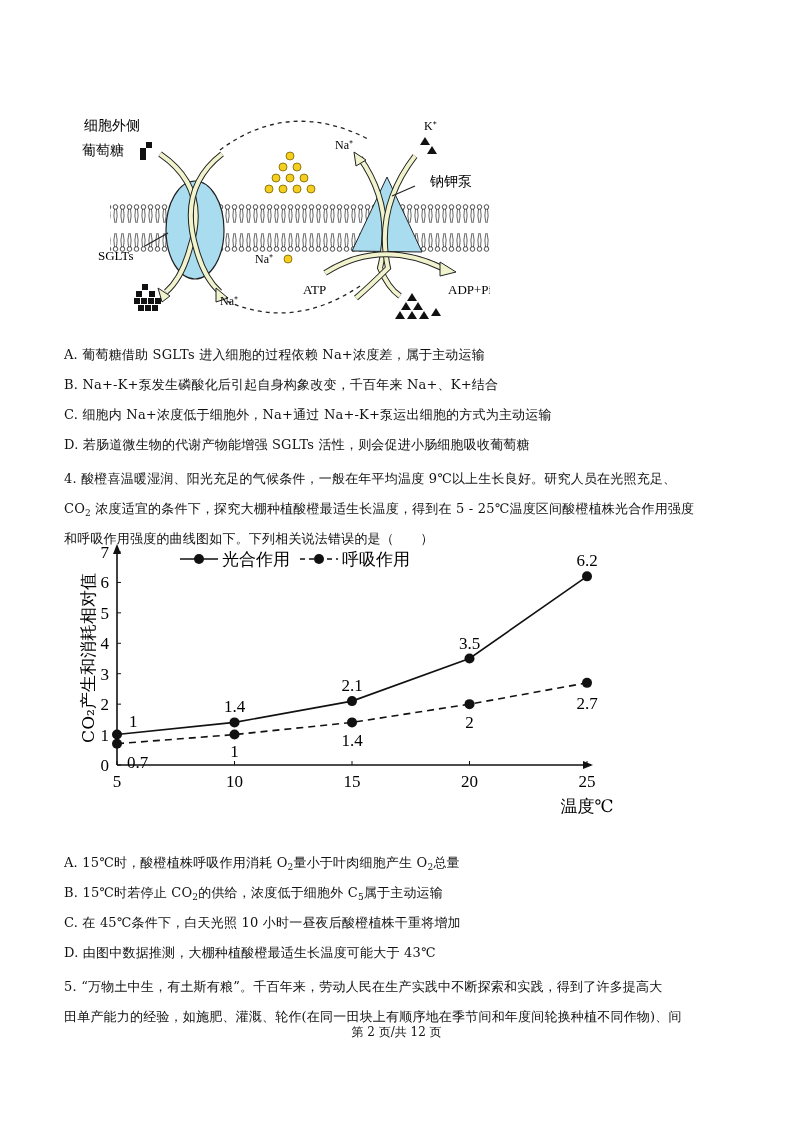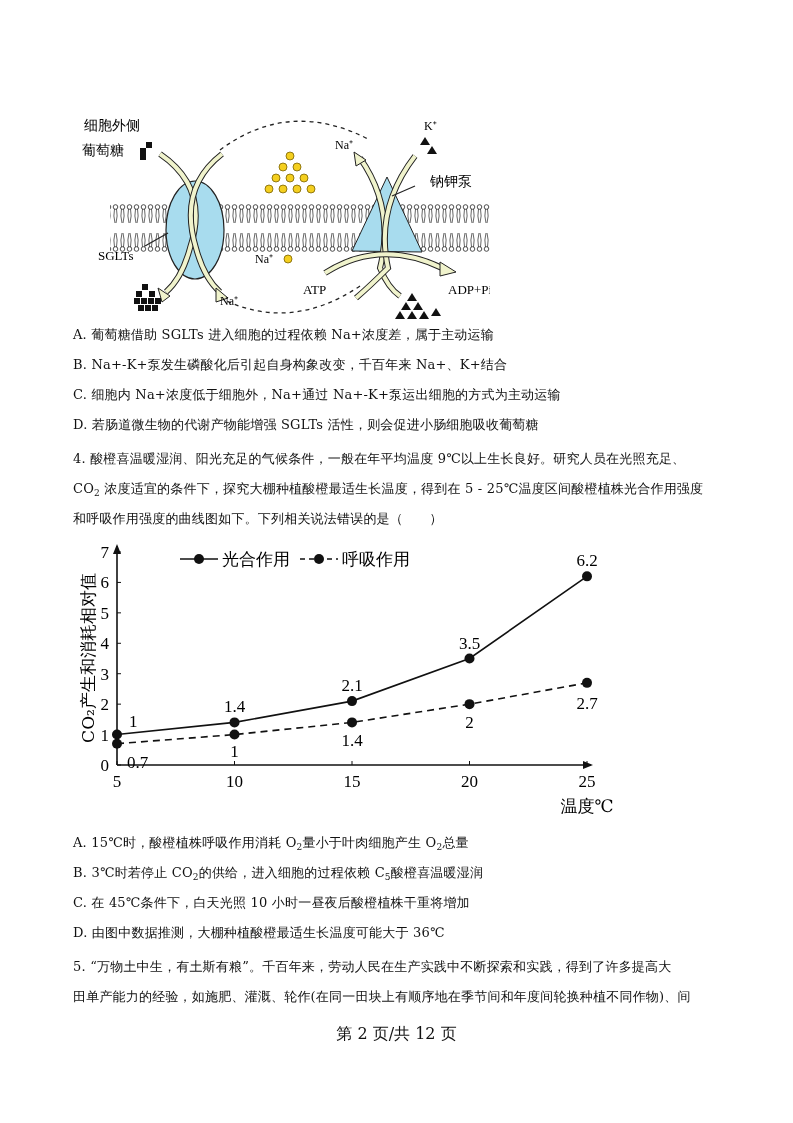--- a/index.html
+++ b/index.html
@@ -1,20 +1,20 @@
 <!DOCTYPE html>
 <html><head>
 <meta charset="utf-8">
 <style>
   html,body{margin:0;padding:0;background:#fff;}
   body{width:793px;height:1123px;position:relative;overflow:hidden;font-family:"DejaVu Serif","Liberation Serif",serif;color:#111;}
-  .line{position:absolute;left:73px;font-size:13px;line-height:18px;white-space:nowrap;letter-spacing:0.2px;}
+  .line{position:absolute;left:64px;font-size:13px;line-height:18px;white-space:nowrap;letter-spacing:0.2px;margin-top:20px;}
   .diagram{position:absolute;left:70px;top:108px;width:420px;height:215px;}
   .chart{position:absolute;left:70px;top:540px;width:580px;height:280px;}
-  .footer{position:absolute;top:1024px;left:0;width:793px;text-align:center;font-size:16px;}
+  .footer{position:absolute;top:1024px;left:0;width:793px;text-align:center;font-size:12px;}
   sub{font-size:9px;vertical-align:-3px;}
 </style>
 </head>
 <body>
 
 <div class="diagram">
 <svg width="420" height="215" viewBox="0 0 420 215" font-family="Liberation Serif, serif">
   <defs>
     <pattern id="lipid" width="7" height="48" patternUnits="userSpaceOnUse">
       <circle cx="3.5" cy="3" r="2.3" fill="#fff" stroke="#222" stroke-width="0.8"></circle>
@@ -175,20 +175,20 @@
       <line x1="180" y1="559" x2="218" y2="559" stroke="#111" stroke-width="1.6"></line>
       <circle cx="199" cy="559" r="5" fill="#111"></circle>
       <text x="222" y="565" font-size="17" font-family="DejaVu Sans, sans-serif">光合作用</text>
       <line x1="300" y1="559" x2="338" y2="559" stroke="#111" stroke-width="1.6" stroke-dasharray="5 4"></line>
       <circle cx="319" cy="559" r="5" fill="#111"></circle>
       <text x="342" y="565" font-size="17" font-family="DejaVu Sans, sans-serif">呼吸作用</text>
     </svg>
 </div>
 
 <div class="line" style="top:834px"><span>A.</span><span> 15℃时，酸橙植株呼吸作用消耗 O</span><sub>2</sub><span>量小于叶肉细胞产生 O</span><sub>2</sub><span>总量</span></div>
-<div class="line" style="top:864px"><span>B.</span><span> 3℃时若停止 CO</span><sub>2</sub><span>的供给，进入细胞的过程依赖 C</span><sub>5</sub><span>酸橙喜温暖湿润</span></div>
+<div class="line" style="top:864px"><span>B.</span><span> 15℃时若停止 CO</span><sub>2</sub><span>的供给，浓度低于细胞外 C</span><sub>5</sub><span>属于主动运输</span></div>
 <div class="line" style="top:894px"><span>C.</span><span> 在 45℃条件下，白天光照 10 小时一昼夜后酸橙植株干重将增加</span></div>
-<div class="line" style="top:924px"><span>D.</span><span> 由图中数据推测，大棚种植酸橙最适生长温度可能大于 36℃</span></div>
+<div class="line" style="top:924px"><span>D.</span><span> 由图中数据推测，大棚种植酸橙最适生长温度可能大于 43℃</span></div>
 
 <div class="line" style="top:958px">5. “万物土中生，有土斯有粮”。千百年来，劳动人民在生产实践中不断探索和实践，得到了许多提高大</div>
 <div class="line" style="top:988px">田单产能力的经验，如施肥、灌溉、轮作(在同一田块上有顺序地在季节间和年度间轮换种植不同作物)、间</div>
 
 <div class="footer">第 2 页/共 12 页</div>
 
 </body></html>

